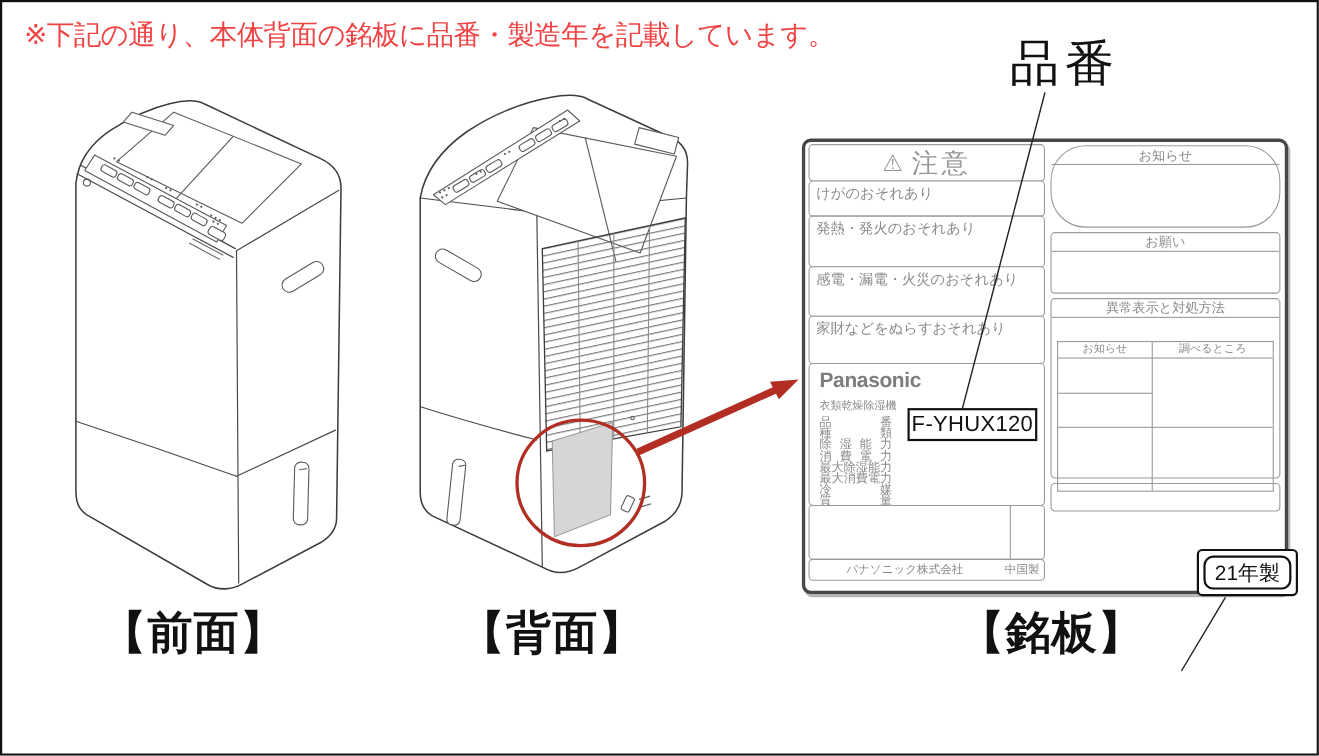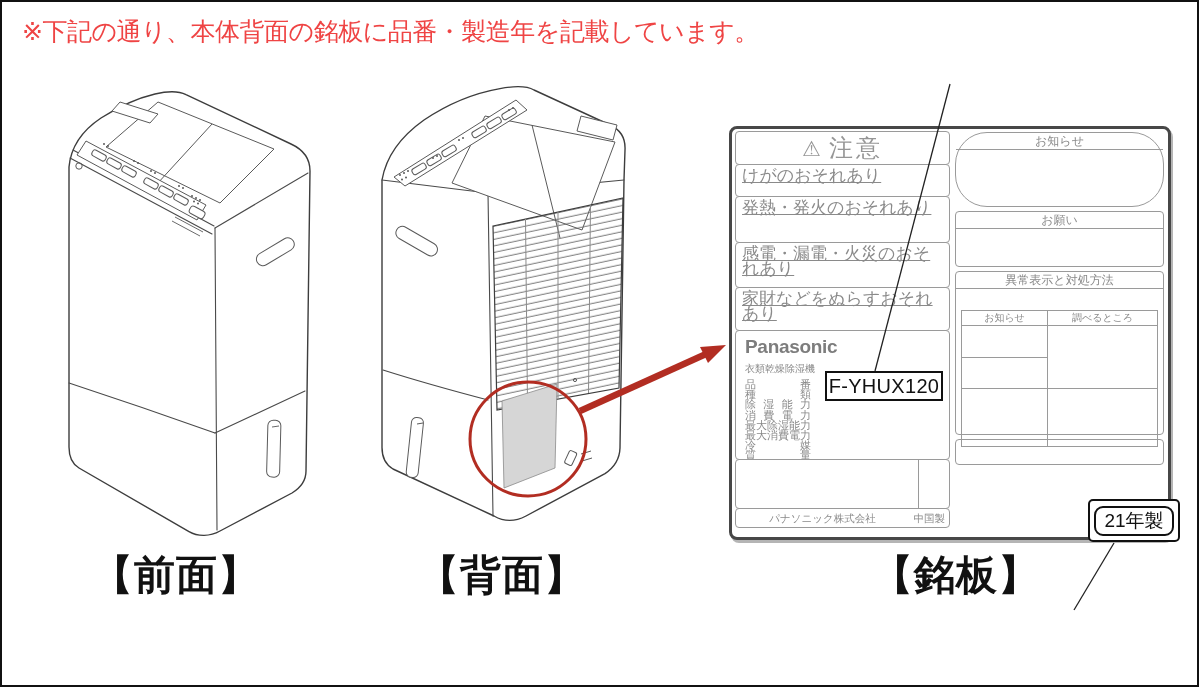--- a/index.html
+++ b/index.html
@@ -18,21 +18,21 @@
 
   
   #plate{left:727px;top:124px;width:442px;height:414px;box-sizing:border-box;background:#fff;
          border:3px solid #474747;border-radius:8px;box-shadow:2px 3px 0 rgba(90,90,90,.45);}
   #plate .col-l{position:absolute;left:3px;top:3px;width:215px;}
   #plate .col-r{position:absolute;left:223px;top:3px;width:209px;}
   .np-box{box-sizing:border-box;border:1px solid #9a9a9a;border-radius:4px;background:#fff;color:#8a8a8a;}
   .stack > .np-box{margin-top:-1px;}
   .caution-head{height:34px;display:flex;align-items:center;justify-content:center;gap:5px;font-size:24px;letter-spacing:3px;color:#969696;}
   .warn-icon{font-size:21px;line-height:1;color:#969696;}
-  .c-row{font-size:17px;padding:3px 6px 0 6px;line-height:15px;text-decoration:underline;}
+  .c-row{font-size:13px;padding:3px 6px 0 6px;line-height:15px;}
   .maker{height:130px;padding:5px 9px;box-sizing:border-box;}
   .pana-logo{font-size:19px;font-weight:bold;letter-spacing:-0.3px;color:#7d7d7d;}
   .product{font-size:10px;margin-top:4px;}
   .spec{width:66px;font-size:11px;line-height:10.2px;text-align:justify;text-align-last:justify;}
   .specs{margin-top:3px;}
   .np-empty{height:50px;position:relative;}
   .np-empty .vdiv{position:absolute;top:0;bottom:0;left:182px;width:1px;background:#9a9a9a;}
   .np-foot{height:20px;position:relative;font-size:10.5px;line-height:19px;}
   .np-foot .company{position:absolute;left:0;right:40px;text-align:center;}
   .np-foot .origin{position:absolute;right:4px;}
@@ -46,21 +46,21 @@
              display:grid;grid-template-columns:86px 1fr;grid-template-rows:15px 32px 31px 1fr;}
   .err-table div{box-sizing:border-box;}
   .th{font-size:10px;line-height:14px;text-align:center;color:#8a8a8a;}
   .bb{border-bottom:1px solid #9a9a9a;} .br{border-right:1px solid #9a9a9a;}
   .span2{grid-row:span 2;}
 
   
   #model-box{left:823px;top:369px;width:118px;height:30px;box-sizing:border-box;border:2px solid #111;background:#fff;
              display:flex;align-items:center;justify-content:center;font-size:20px;letter-spacing:0.3px;color:#111;z-index:6;}
   #year-box{left:1086px;top:497px;width:92px;height:43px;box-sizing:border-box;border:2.5px solid #111;border-radius:5px;
-            background:#fff;padding:4px;display:flex;z-index:6;align-items:flex-end;}
+            background:#fff;padding:4px;display:flex;z-index:6;}
   #year-box .inner{flex:1;border:2px solid #111;border-radius:9px;display:flex;align-items:center;justify-content:center;
                    font-size:19px;font-weight:500;color:#111;}
 
   svg{display:block;}
   #overlay{left:0;top:0;z-index:5;pointer-events:none;}
 </style>
 </head>
 <body>
 
 <div id="stage">
@@ -230,20 +230,21 @@
       <div class="np-box sec-last"></div>
     </div>
   </div>
 
   <div class="abs" id="model-box">F-YHUX120</div>
 
   <div class="abs" id="year-box">
     <div class="inner">21年製</div>
   </div>
 
+  <div class="abs big-label" id="hinban-label">品番</div>
   <div class="abs caption" style="left:90px;">【前面】</div>
   <div class="abs caption" style="left:416px;">【背面】</div>
   <div class="abs caption" style="left:870px;">【銘板】</div>
 
   <svg class="abs" id="overlay" width="1199" height="687" viewBox="0 0 1199 687">
     <ellipse cx="526" cy="437" rx="58" ry="57" fill="none" stroke="#B22D22" stroke-width="3"></ellipse>
     <g>
       <line x1="578" y1="409" x2="704" y2="352" stroke="#B22D22" stroke-width="6.5"></line>
       <polygon points="724,343 706,361 698,345" fill="#B22D22"></polygon>
     </g>

